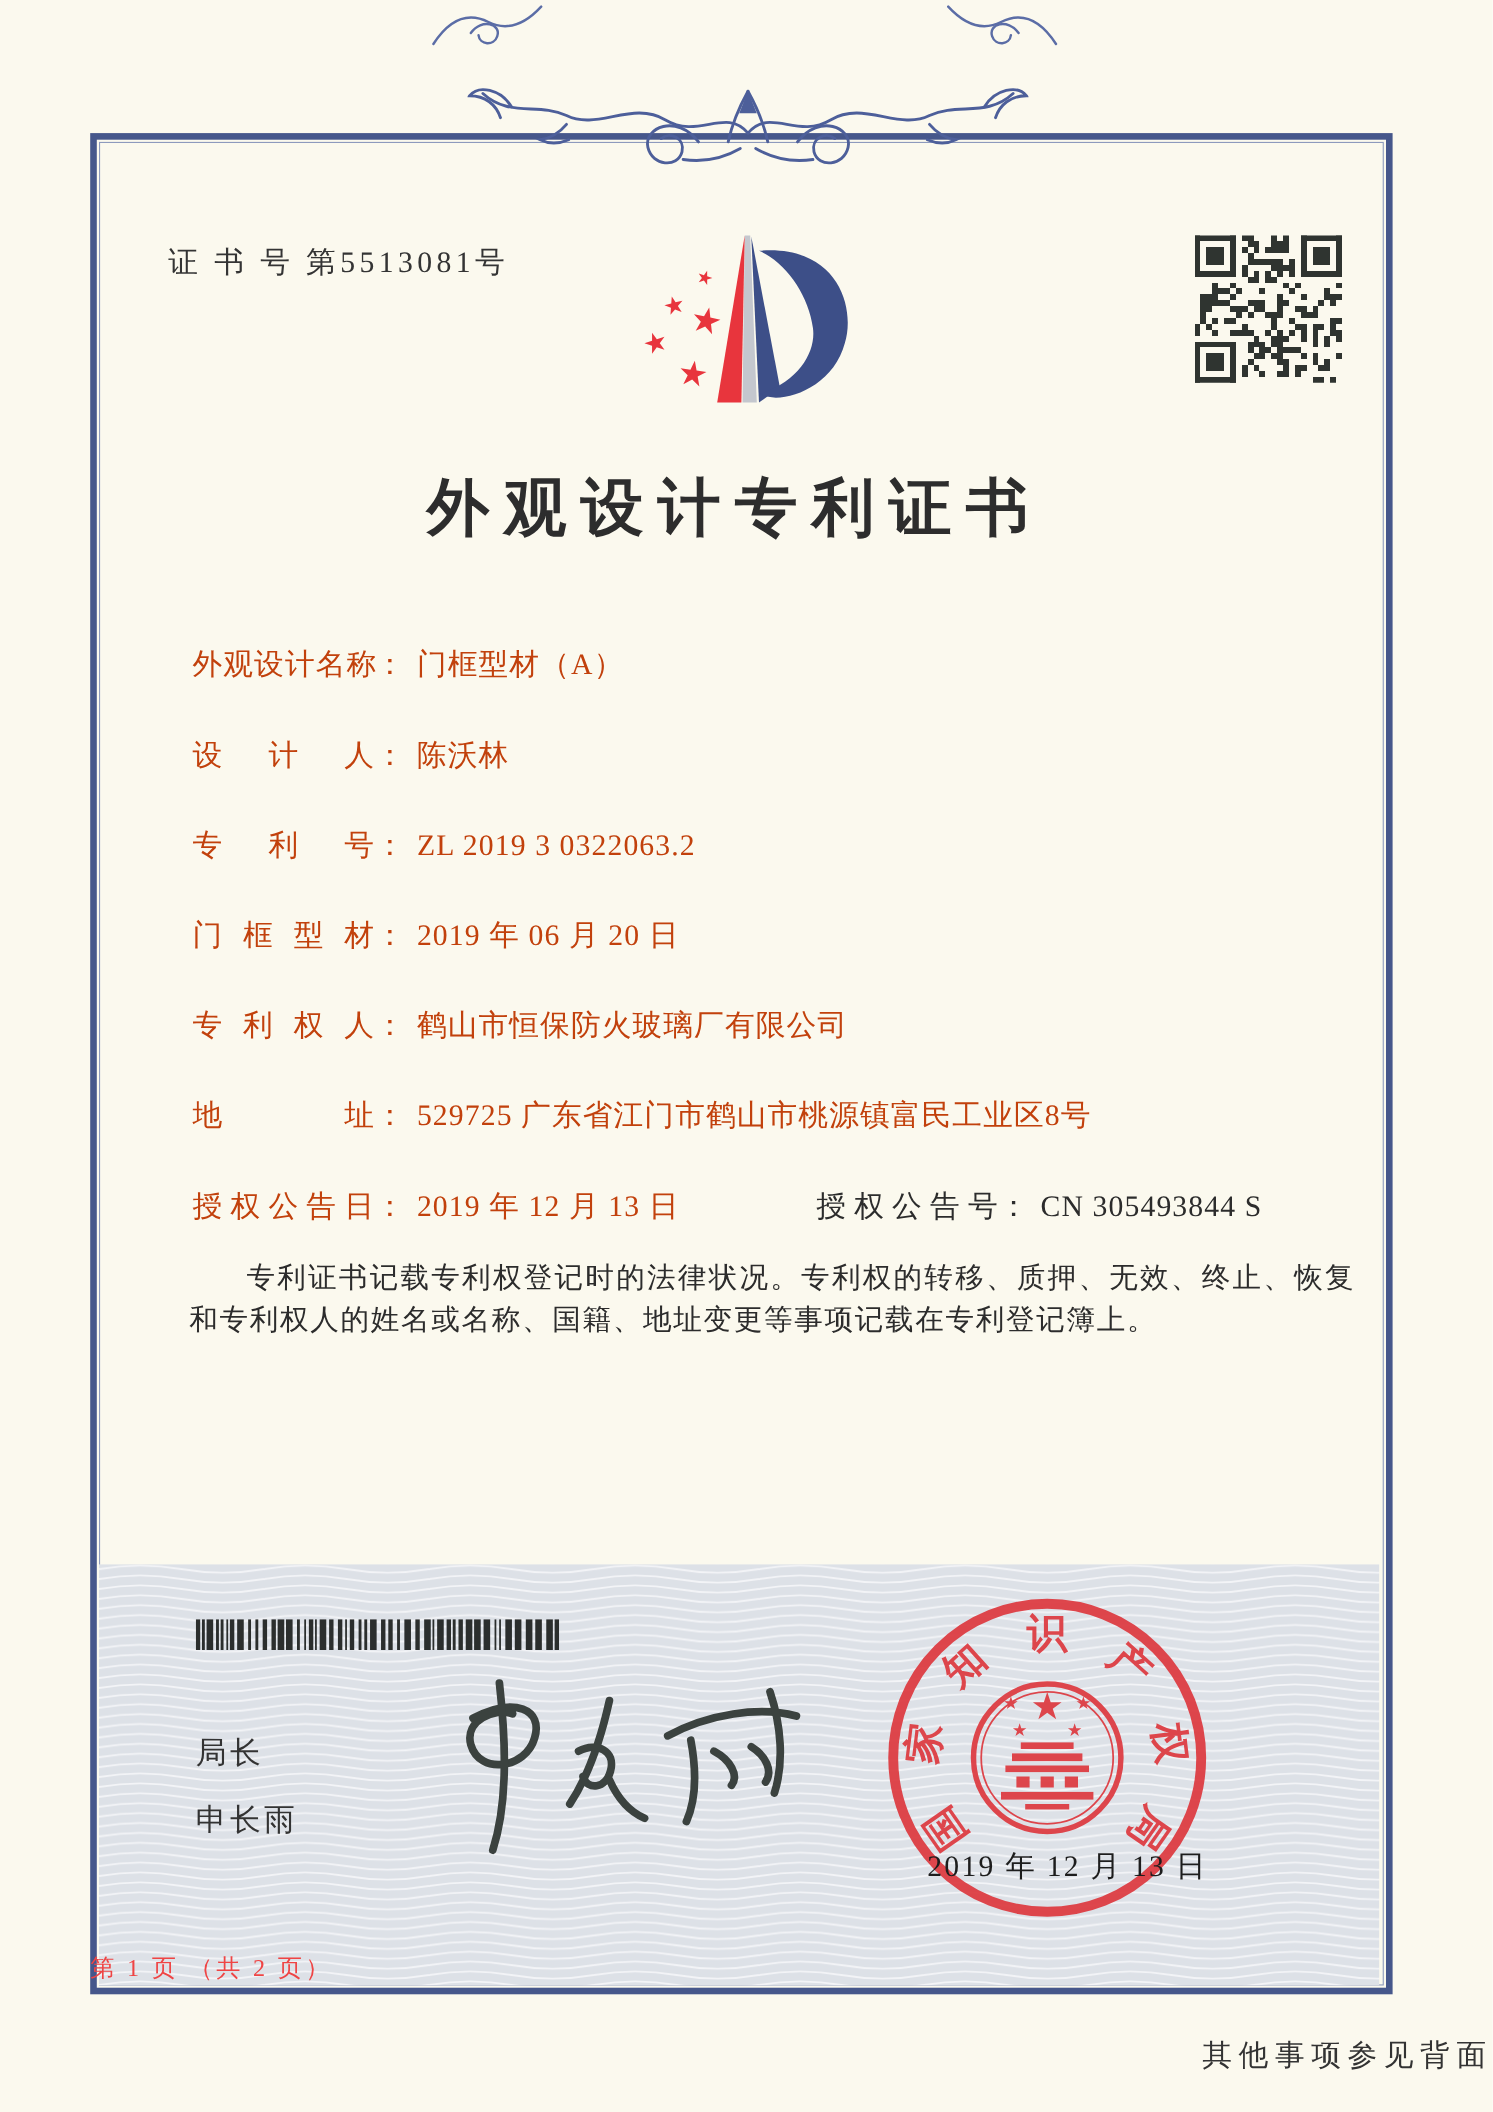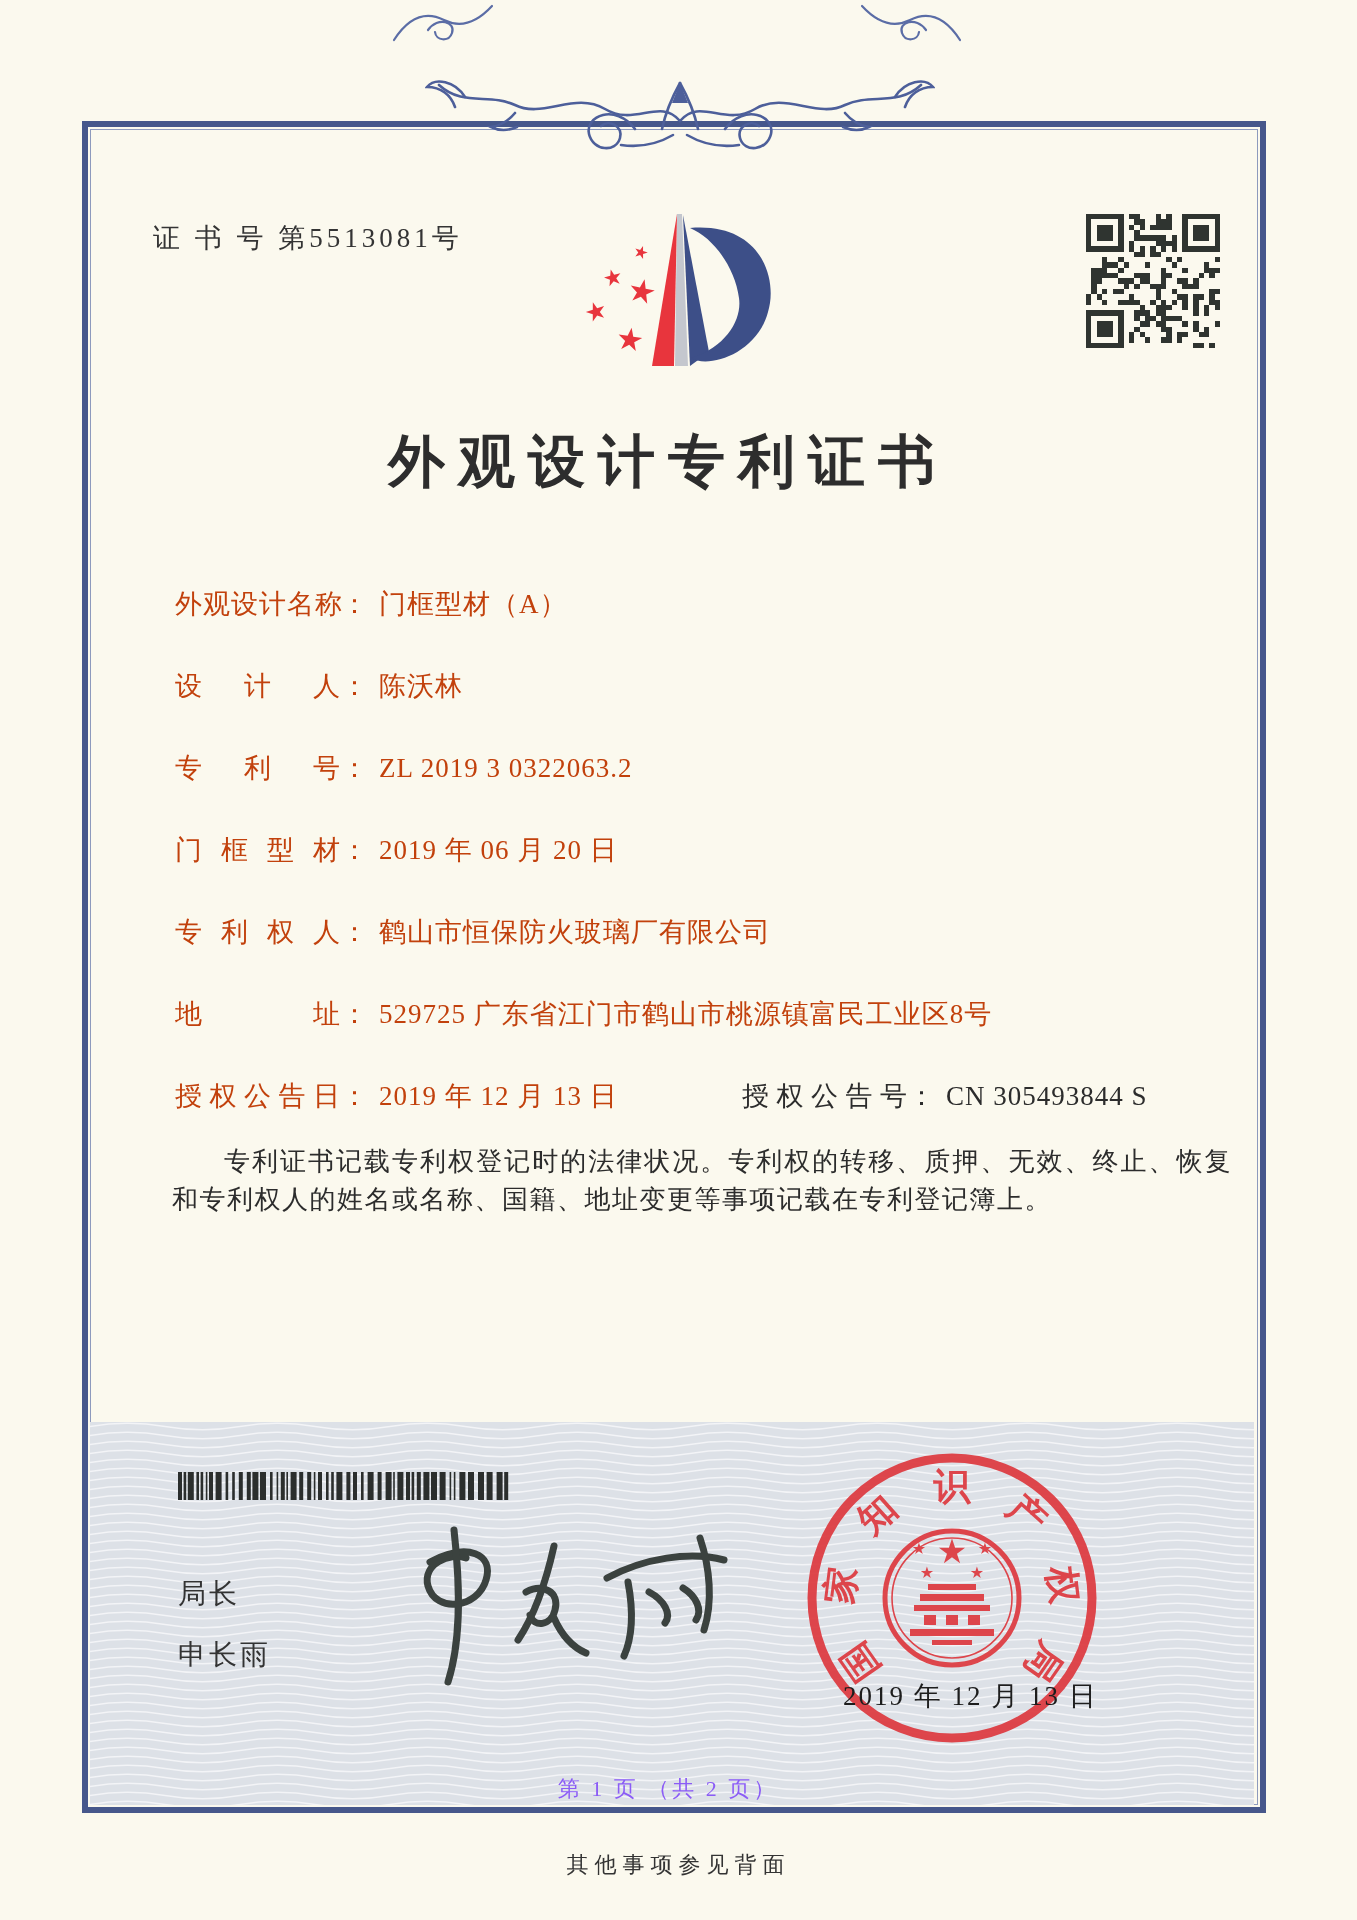--- a/index.html
+++ b/index.html
@@ -29,23 +29,23 @@
   .flabel{display:inline-block;width:166px;text-align:justify;text-align-last:justify;vertical-align:top;}
   .fvalue{margin-left:10px;}
   .row2{left:742px;font-size:27px;letter-spacing:1px;z-index:5;white-space:nowrap;color:#2c2c2c;}
   
   .paras{left:172px;top:1143px;width:1060px;z-index:5;}
   .paras p{margin:0;font-size:26px;line-height:38px;letter-spacing:1.5px;
     text-indent:2em;text-align:justify;color:#2c2c2c;}
   
   .signer{left:178px;font-size:28px;letter-spacing:3px;color:#333;z-index:6;}
   
-  .page-ind{left:82px;top:1774px;width:1172px;text-align:center;font-size:22px;
-    letter-spacing:3px;color:#8b5cf6;z-index:6;}
-  .back-note{left:0;top:1850px;width:1357px;text-align:center;font-size:22px;
+  .page-ind{left:82px;top:1774px;width:1172px;font-size:22px;
+    letter-spacing:3px;color:#ef4444;z-index:6;}
+  .back-note{left:0;top:1850px;width:1357px;text-align:right;font-size:27px;
     letter-spacing:6px;color:#333;z-index:5;}
   .seal-date{left:843px;top:1678px;font-size:27px;letter-spacing:2px;color:#1d1d1d;z-index:8;white-space:nowrap;}
   svg{display:block;}
   .z5{z-index:5;} .z6{z-index:6;} .z7{z-index:7;}
 </style>
 </head>
 <body>
 
 <div class="page">
 

